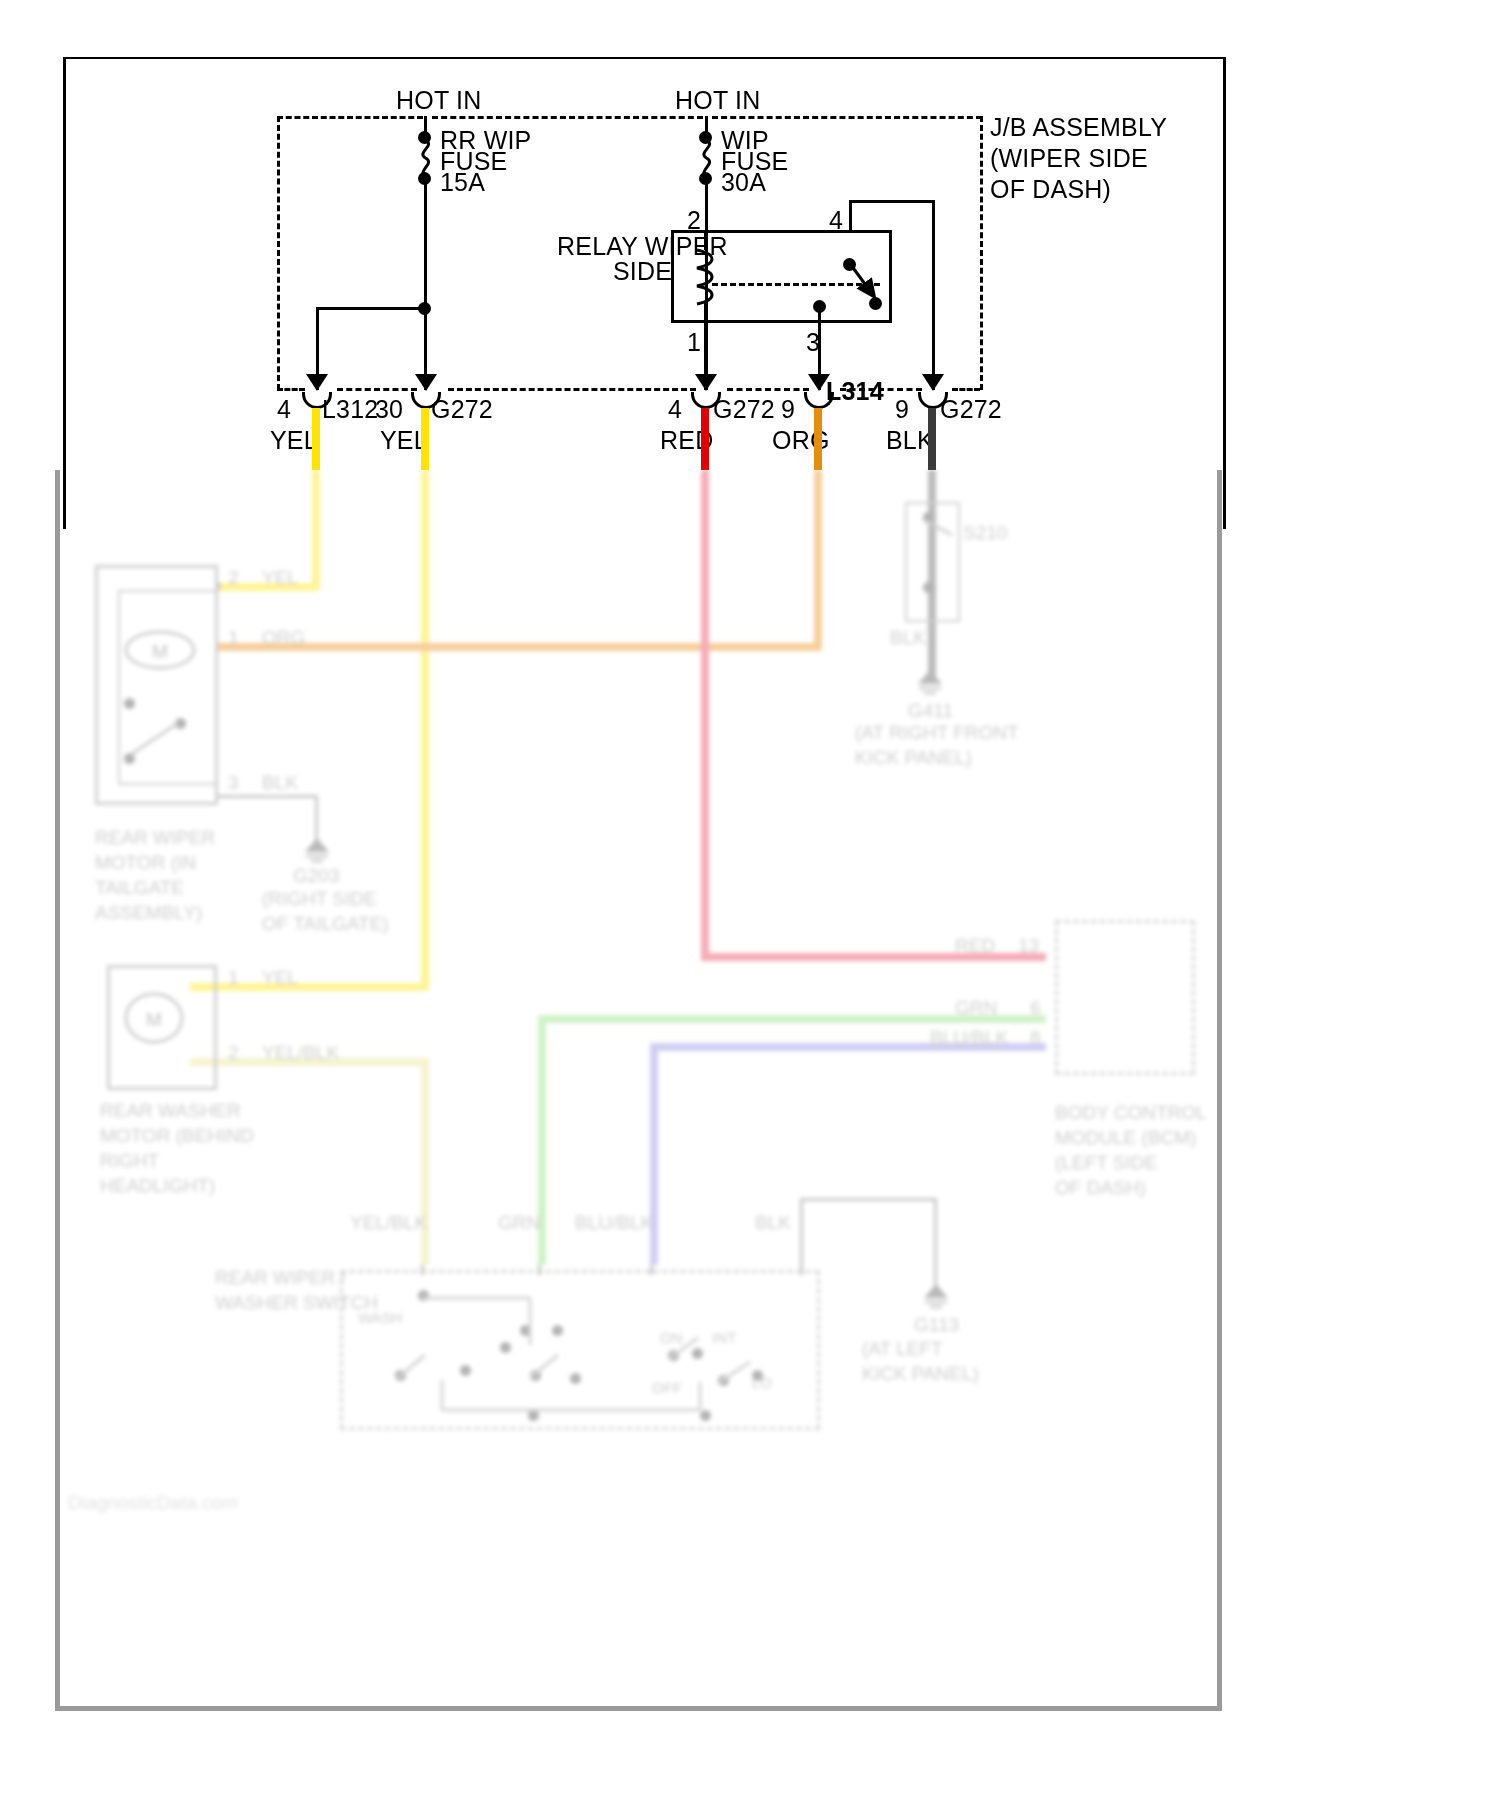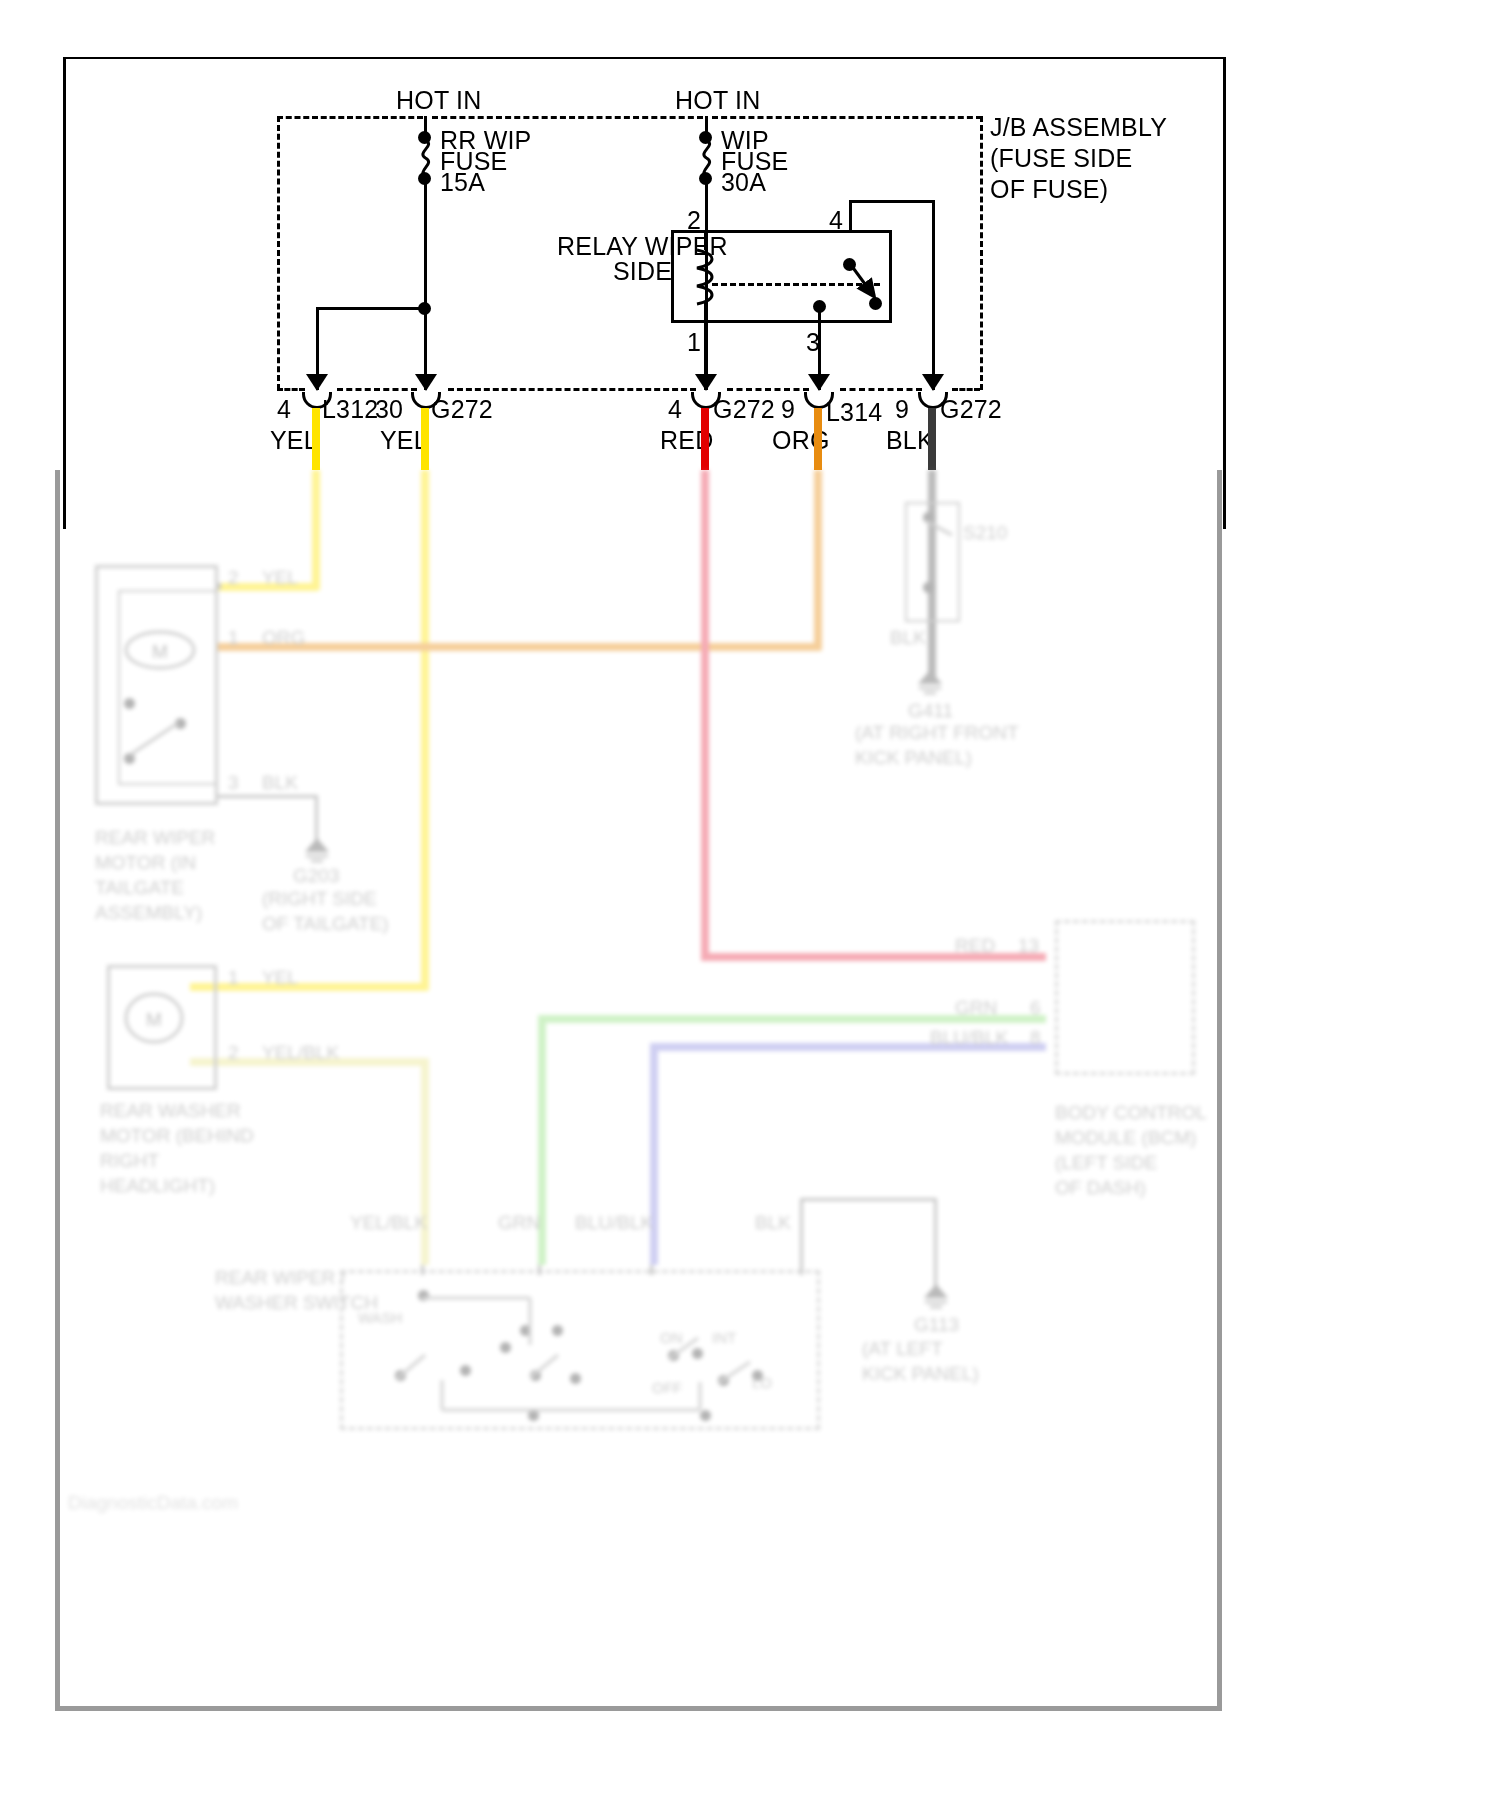--- a/index.html
+++ b/index.html
@@ -68,22 +68,22 @@
   <div class="dash-v" style="left:980px;top:116px;height:274px;"></div>
 
   <div class="dash-h" style="left:277px;top:388px;width:28px;"></div>
   <div class="dash-h" style="left:337px;top:388px;width:80px;"></div>
   <div class="dash-h" style="left:448px;top:388px;width:248px;"></div>
   <div class="dash-h" style="left:727px;top:388px;width:82px;"></div>
   <div class="dash-h" style="left:840px;top:388px;width:82px;"></div>
   <div class="dash-h" style="left:952px;top:388px;width:28px;"></div>
 
   <div class="lbl" style="left:990px;top:112px;">J/B ASSEMBLY</div>
-  <div class="lbl" style="left:990px;top:143px;">(FUSE SIDE</div>
-  <div class="lbl" style="left:990px;top:174px;">OF FUSE)</div>
+  <div class="lbl" style="left:990px;top:143px;">(WIPER SIDE</div>
+  <div class="lbl" style="left:990px;top:174px;">OF DASH)</div>
 
   <div class="vline" style="left:424px;top:116px;height:25px;"></div>
   <div class="dot" style="left:418px;top:131px;"></div>
   <svg class="fuse-sq" style="left:416px;top:138px;" width="24" height="42">
     <path d="M9.5,2 C20,8 0,14 9.5,20 C20,26 0,32 9.5,40" stroke="#000" stroke-width="3" fill="none"></path>
   </svg>
   <div class="dot" style="left:418px;top:172px;"></div>
   <div class="vline" style="left:424px;top:178px;height:212px;"></div>
   <div class="lbl" style="left:440px;top:125px;">RR WIP</div>
   <div class="lbl" style="left:440px;top:146px;">FUSE</div>
@@ -154,21 +154,21 @@
 
   <div class="arrow" style="left:695px;top:374px;"></div>
   <div class="cup" style="left:691px;top:392px;"></div>
   <div class="lbl" style="left:668px;top:394px;">4</div>
   <div class="lbl" style="left:713px;top:394px;">G272</div>
   <div class="lbl" style="left:660px;top:425px;">RED</div>
 
   <div class="arrow" style="left:808px;top:374px;"></div>
   <div class="cup" style="left:804px;top:392px;"></div>
   <div class="lbl" style="left:781px;top:394px;">9</div>
-  <div class="lbl" style="left:826px;top:397px;">L314</div>
+  <div class="lbl" style="left:826px;top:376px;font-weight:bold;">L314</div>
   <div class="lbl" style="left:772px;top:425px;">ORG</div>
 
   <div class="arrow" style="left:922px;top:374px;"></div>
   <div class="cup" style="left:918px;top:392px;"></div>
   <div class="lbl" style="left:895px;top:394px;">9</div>
   <div class="lbl" style="left:940px;top:394px;">G272</div>
   <div class="lbl" style="left:886px;top:425px;">BLK</div>
 
   <div class="cw v" style="left:312px;top:408px;height:62px;background:#ffe400;"></div>
   <div class="cw v" style="left:421px;top:408px;height:62px;background:#ffe400;"></div>

